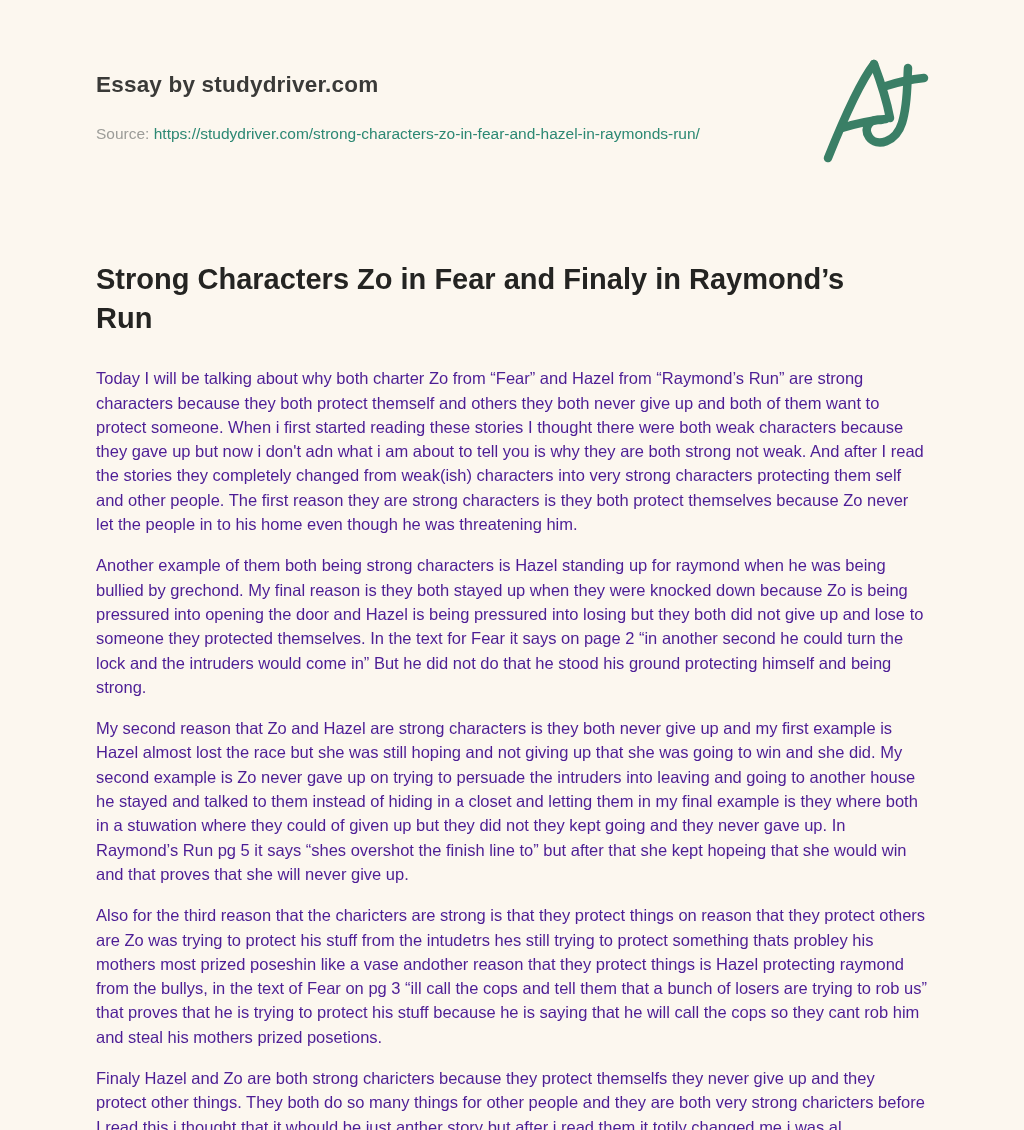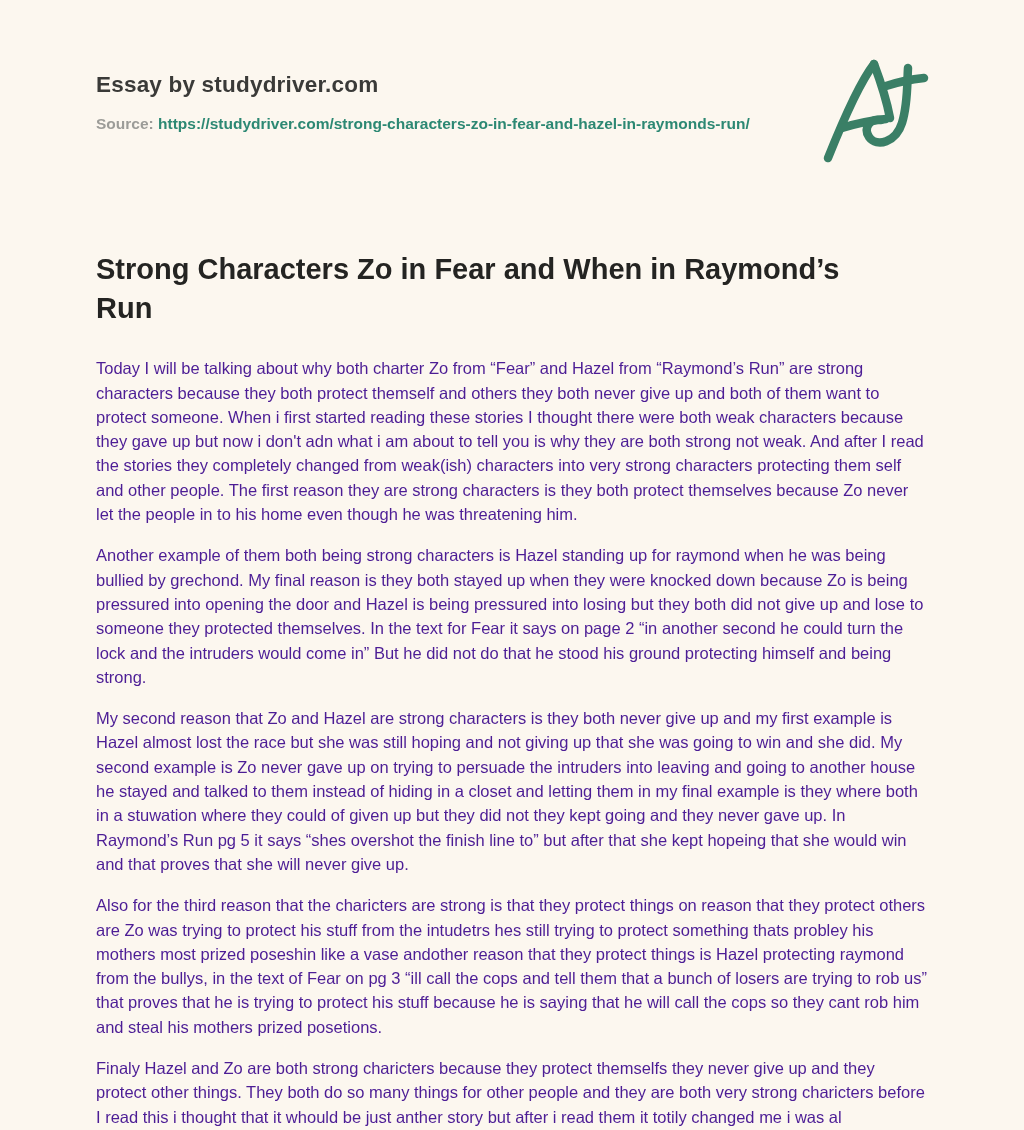--- a/index.html
+++ b/index.html
@@ -24,24 +24,23 @@
     position: relative;
   }
   .essay-by {
     margin: 0;
     font-size: 22.5px;
     font-weight: 700;
     letter-spacing: 0.2px;
     color: #3a3a38;
   }
   .source-line {
-    margin-top: 17px;
+    margin-top: 27px;
     font-size: 15.5px;
     color: #9c9c98;
-    font-weight: bold;
   }
   .source-line a {
     color: #2c8873;
     text-decoration: none;
   }
   .logo {
     position: absolute;
     top: -16px;
     right: -10px;
     width: 120px;
@@ -85,21 +84,21 @@
 
         <path d="M24 72 C 40 67 56 64 68 63"></path>
 
         <path d="M90 12 C 89 28 90 48 84 67 C 78 86 59 92 51 81 C 45 72 52 62 63 64"></path>
 
         <path d="M68 30 C 80 26 96 23 106 22"></path>
       </g>
     </svg>
   </div>
 
-  <h1 class="essay-title">Strong Characters Zo in Fear and When in Raymond’s Run</h1>
+  <h1 class="essay-title">Strong Characters Zo in Fear and Finaly in Raymond’s Run</h1>
 
   <div class="essay-body">
     <p>Today I will be talking about why both charter Zo from “Fear” and Hazel from “Raymond’s Run” are strong characters because they both protect themself and others they both never give up and both of them want to protect someone. When i first started reading these stories I thought there were both weak characters because they gave up but now i don't adn what i am about to tell you is why they are both strong not weak. And after I read the stories they completely changed from weak(ish) characters into very strong characters protecting them self and other people. The first reason they are strong characters is they both protect themselves because Zo never let the people in to his home even though he was threatening him.</p>
     <p>Another example of them both being strong characters is Hazel standing up for raymond when he was being bullied by grechond. My final reason is they both stayed up when they were knocked down because Zo is being pressured into opening the door and Hazel is being pressured into losing but they both did not give up and lose to someone they protected themselves. In the text for Fear it says on page 2 “in another second he could turn the lock and the intruders would come in” But he did not do that he stood his ground protecting himself and being strong.</p>
     <p>My second reason that Zo and Hazel are strong characters is they both never give up and my first example is Hazel almost lost the race but she was still hoping and not giving up that she was going to win and she did. My second example is Zo never gave up on trying to persuade the intruders into leaving and going to another house he stayed and talked to them instead of hiding in a closet and letting them in my final example is they where both in a stuwation where they could of given up but they did not they kept going and they never gave up. In Raymond’s Run pg 5 it says “shes overshot the finish line to” but after that she kept hopeing that she would win and that proves that she will never give up.</p>
     <p>Also for the third reason that the charicters are strong is that they protect things on reason that they protect others are Zo was trying to protect his stuff from the intudetrs hes still trying to protect something thats probley his mothers most prized poseshin like a vase andother reason that they protect things is Hazel protecting raymond from the bullys, in the text of Fear on pg 3 “ill call the cops and tell them that a bunch of losers are trying to rob us” that proves that he is trying to protect his stuff because he is saying that he will call the cops so they cant rob him and steal his mothers prized posetions.</p>
     <p>Finaly Hazel and Zo are both strong charicters because they protect themselfs they never give up and they protect other things. They both do so many things for other people and they are both very strong charicters before I read this i thought that it whould be just anther story but after i read them it totily changed me i was al</p>
   </div>
 
 </div>

